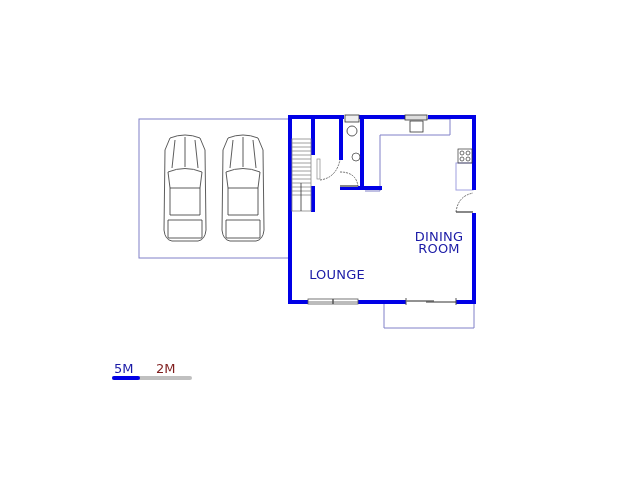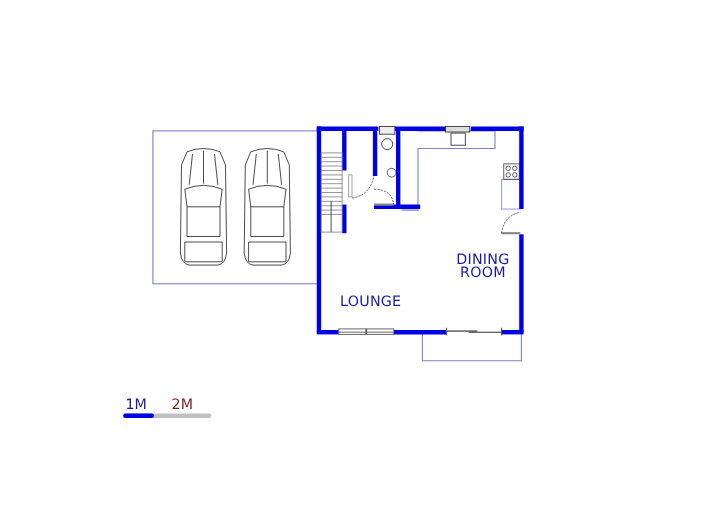--- a/index.html
+++ b/index.html
@@ -131,16 +131,16 @@
     <line x1="426" y1="302" x2="456" y2="302" stroke="#333"></line>
   </g>
 </svg>
 
 <div id="lbl-lounge" class="label">LOUNGE</div>
 <div id="lbl-dining" class="label">
   <div>DINING</div>
   <div>ROOM</div>
 </div>
 
-<div id="scale-1m">1M</div>
+<div id="scale-1m">5M</div>
 <div id="scale-2m">2M</div>
 <div id="scale-bar-gray"></div>
 <div id="scale-bar-blue"></div>
 
 </body></html>

